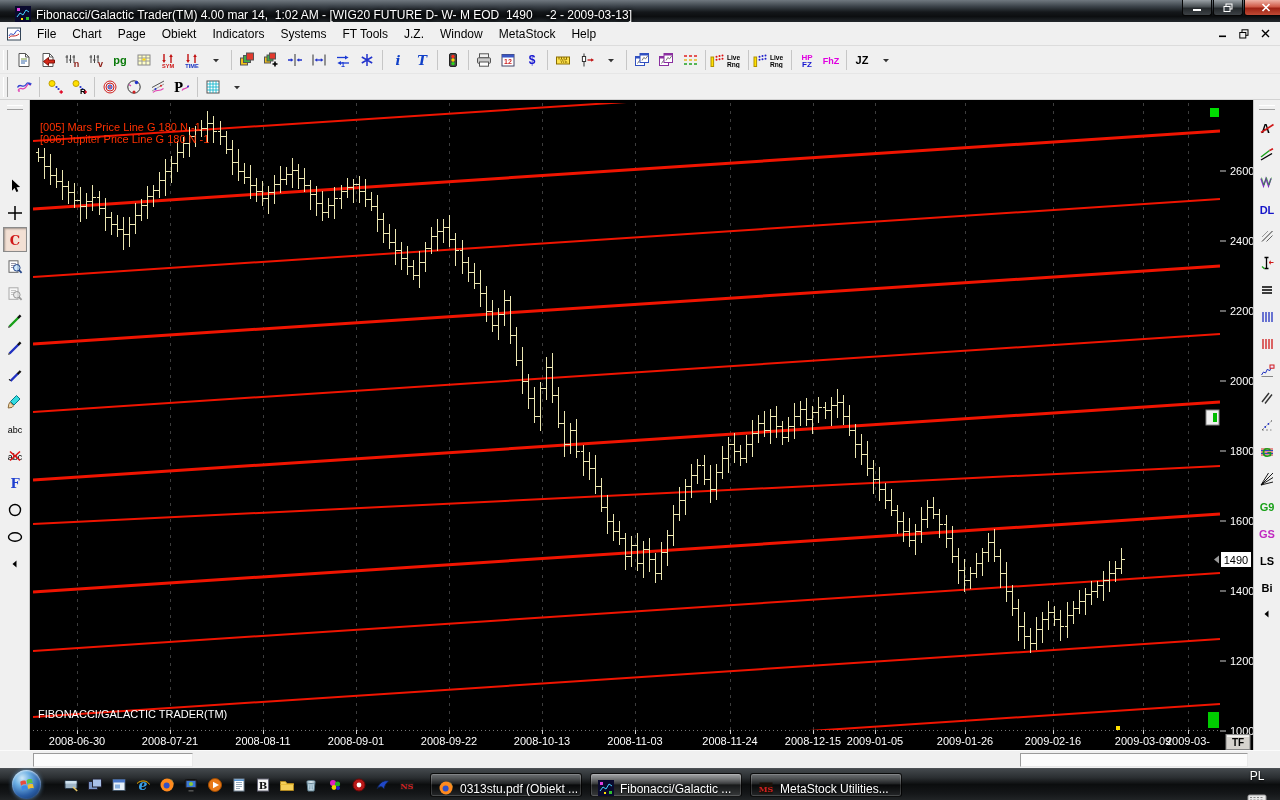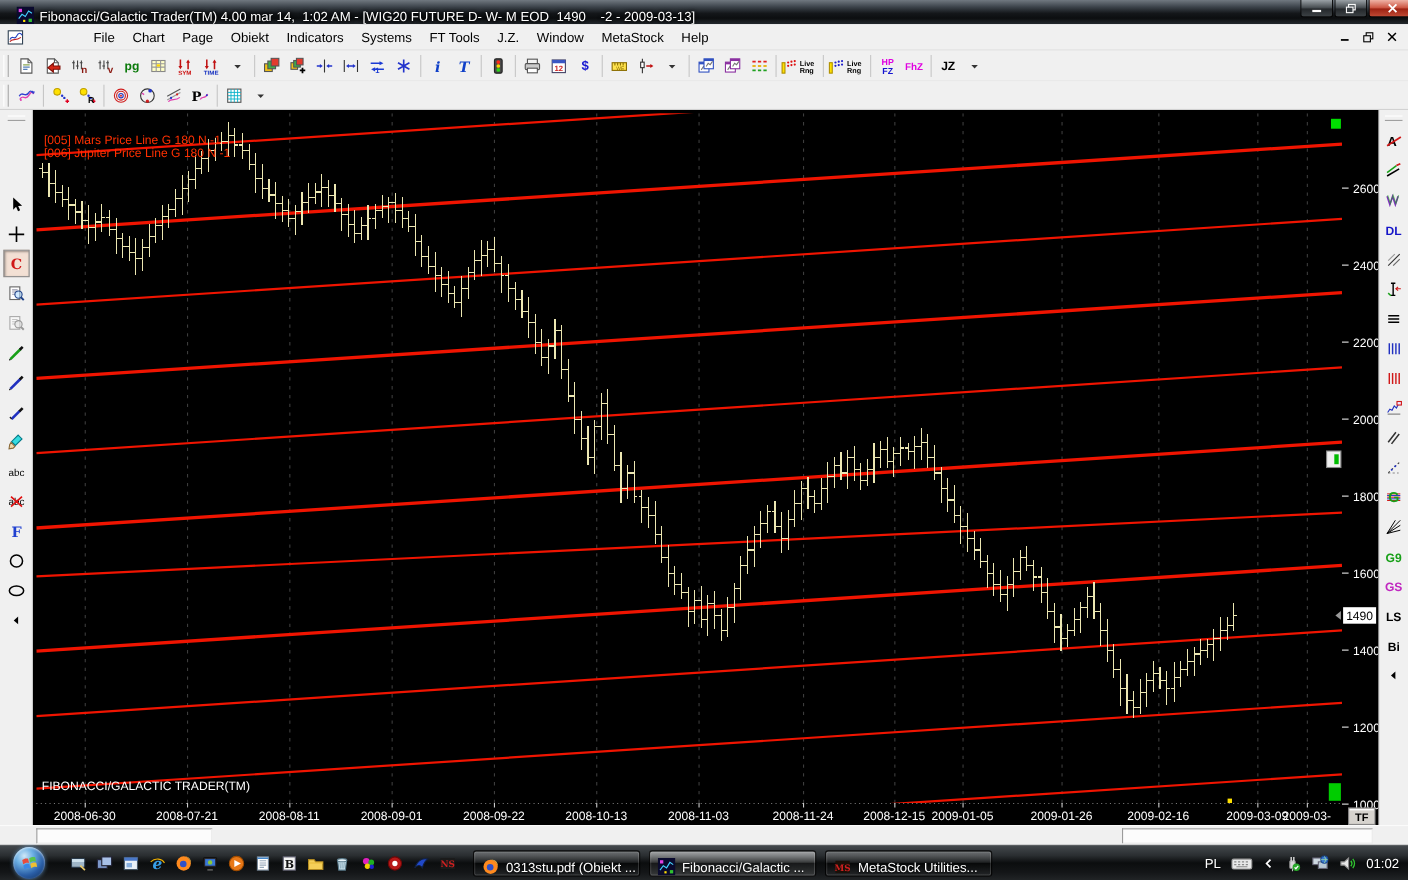--- a/index.html
+++ b/index.html
@@ -68,21 +68,21 @@
   .quicklaunch{position:absolute;left:62px;top:7px;display:flex;gap:7px;align-items:center;}
   .ql-icon{width:17px;height:17px;display:flex;align-items:center;justify-content:center;}
   .task-buttons{position:absolute;left:430px;top:4px;display:flex;gap:8px;}
   .task-btn{width:152px;height:24px;border-radius:3px;border:1px solid rgba(0,0,0,.85);
     background:linear-gradient(180deg,rgba(255,255,255,.28) 0%,rgba(255,255,255,.08) 45%,rgba(0,0,0,.30) 50%,rgba(255,255,255,.06) 100%);
     box-shadow:inset 0 0 0 1px rgba(255,255,255,.16);
     display:flex;align-items:flex-end;gap:6px;padding:0 7px;box-sizing:border-box;
     font-size:12px;white-space:nowrap;overflow:hidden;}
   .task-btn.active{background:linear-gradient(180deg,rgba(255,255,255,.55) 0%,rgba(255,255,255,.18) 45%,rgba(60,60,60,.25) 50%,rgba(255,255,255,.14) 100%);}
   .task-btn .lbl{text-shadow:0 1px 2px #000;}
-  .tray{position:absolute;right:8px;top:0;height:32px;display:flex;align-items:center;gap:9px;font-size:12px;}
+  .tray{position:absolute;right:8px;top:0;height:32px;display:flex;align-items:center;gap:9px;font-size:12px;flex-direction:column;}
   .tray .txt{text-shadow:0 1px 2px #000;}
 </style>
 </head>
 <body>
 
 <div class="screen">
 
   <div class="titlebar">
     <span class="title-icon">
       <svg width="16" height="16" view-box="0 0 16 16" viewBox="0 0 16 16">
@@ -115,21 +115,21 @@
   </div>
 
   <div class="menubar">
     <span class="mdi-icon">
       <svg width="16" height="16" viewBox="0 0 16 16">
           <rect x="1.5" y="2" width="13" height="12" fill="#fff" stroke="#345"></rect>
           <path d="M3 10 C5 5,7 11,9 7 S13 4,14 6" stroke="#2040c0" fill="none"></path>
           <path d="M3 12 C5 8,8 12,13 8" stroke="#c02020" fill="none"></path>
         </svg>
     </span>
-    <div id="menu-items" style="display:flex;margin-left:48px;">
+    <div id="menu-items" style="display:flex;">
         <div class="menu-item">File</div>
         <div class="menu-item">Chart</div>
         <div class="menu-item">Page</div>
         <div class="menu-item">Obiekt</div>
         <div class="menu-item">Indicators</div>
         <div class="menu-item">Systems</div>
         <div class="menu-item">FT Tools</div>
         <div class="menu-item">J.Z.</div>
         <div class="menu-item">Window</div>
         <div class="menu-item">MetaStock</div>

